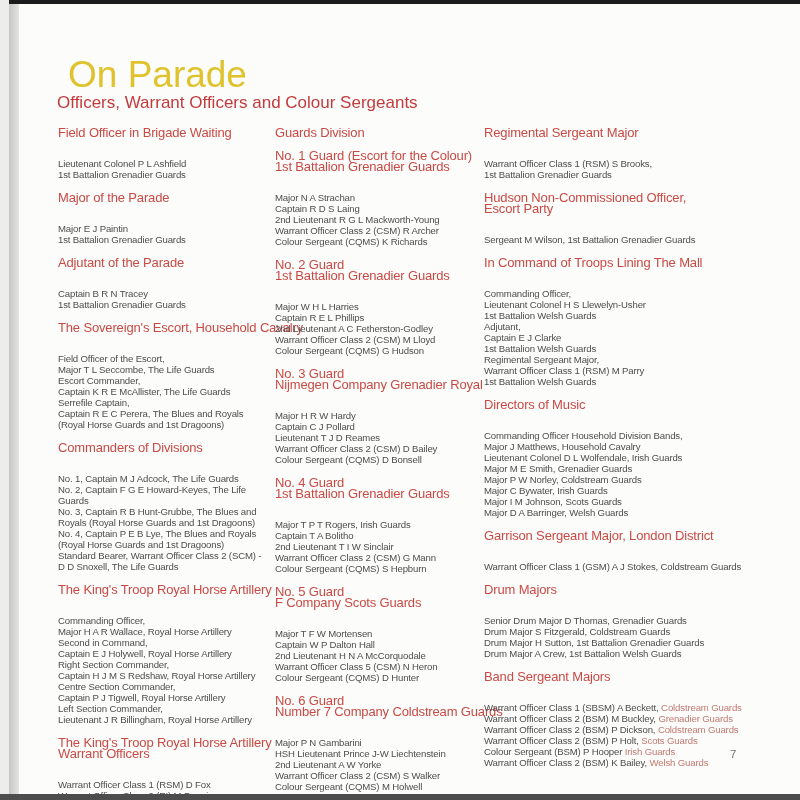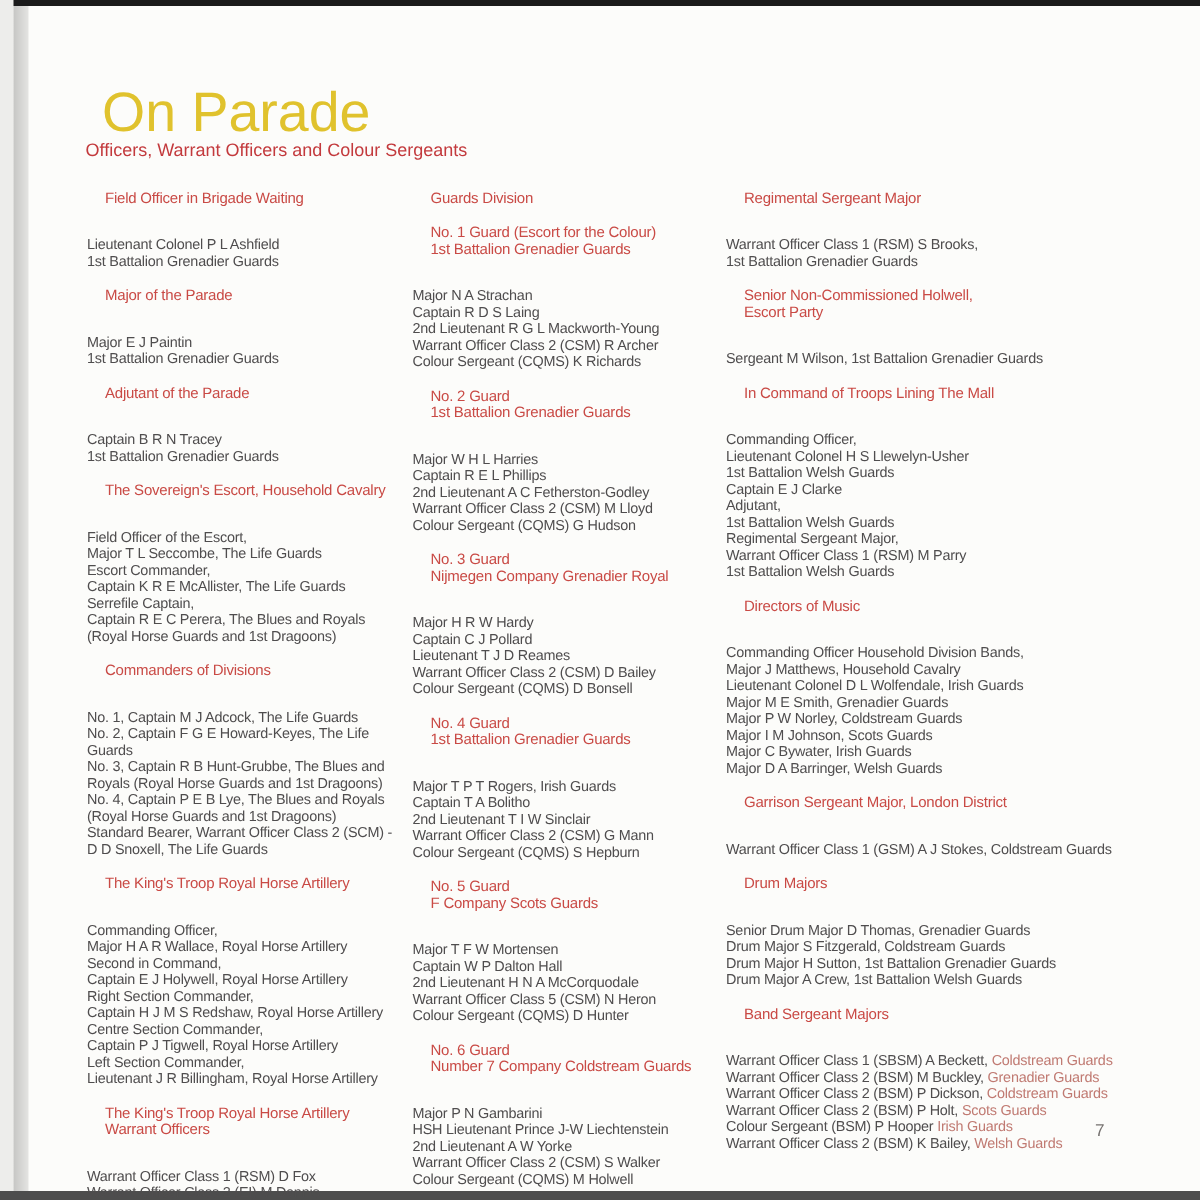--- a/index.html
+++ b/index.html
@@ -17,31 +17,31 @@
   .edge-left-outer { position:absolute; left:0; top:0; width:9px; height:800px; background:#ededeb; }
   .edge-left   { position:absolute; left:9px; top:4px; width:10px; height:790px;
                  background:linear-gradient(to right, #c6c6c4, #e4e4e2); }
   .page-title {
     position:absolute; left:56px; top:42px; margin:12px;
     font-size:37px; font-weight:400; letter-spacing:0;
     color: var(--title-color, #e0c22d);
   }
   .page-subtitle {
     position:absolute; left:57px; top:93px; margin:0;
-    font-size:12px; font-weight:400;
+    font-size:17px; font-weight:400;
     color: var(--subtitle-color, #c33a3d);
   }
   .col { position:absolute; top:127px; }
   .col-1 { left:58px;  width:212px; }
   .col-2 { left:275px; width:204px; }
   .col-3 { left:484px; width:300px; }
   .section { margin:0 0 12px 0; }
   .sec-heading {
-    margin:0 0 4px 12px;
-    font-size:10px; font-weight:400; line-height:11px;
+    margin:0 0 4px 0;
+    font-size:13px; font-weight:400; line-height:11px;
     letter-spacing:-0.15px; white-space:nowrap;
     color: var(--heading-color, #c94a45);
   }
   .sec-heading.tight { margin-bottom:0; }
   .sec-body { font-size:9.6px; line-height:11px; letter-spacing:-0.15px;
               color: var(--body-color, #4f4d4e); margin-top: 20px; }
   .entry-line { white-space:nowrap; }
   .accent { color: var(--accent-color, #c07a72); }
   .page-number {
     position:absolute; left:730px; top:748px;
@@ -235,55 +235,55 @@
       <h3 class="sec-heading">
         <div>Regimental Sergeant Major</div>
       </h3>
       <div class="sec-body">
         <div class="entry-line">Warrant Officer Class 1 (RSM) S Brooks,</div>
         <div class="entry-line">1st Battalion Grenadier Guards</div>
       </div>
     </section>
     <section class="section">
       <h3 class="sec-heading">
-        <div>Senior Non-Commissioned Holwell,</div>
+        <div>Hudson Non-Commissioned Officer,</div>
         <div>Escort Party</div>
       </h3>
       <div class="sec-body">
         <div class="entry-line">Sergeant M Wilson, 1st Battalion Grenadier Guards</div>
       </div>
     </section>
     <section class="section">
       <h3 class="sec-heading">
         <div>In Command of Troops Lining The Mall</div>
       </h3>
       <div class="sec-body">
         <div class="entry-line">Commanding Officer,</div>
         <div class="entry-line">Lieutenant Colonel H S Llewelyn-Usher</div>
         <div class="entry-line">1st Battalion Welsh Guards</div>
+        <div class="entry-line">Adjutant,</div>
         <div class="entry-line">Captain E J Clarke</div>
-        <div class="entry-line">Adjutant,</div>
         <div class="entry-line">1st Battalion Welsh Guards</div>
         <div class="entry-line">Regimental Sergeant Major,</div>
         <div class="entry-line">Warrant Officer Class 1 (RSM) M Parry</div>
         <div class="entry-line">1st Battalion Welsh Guards</div>
       </div>
     </section>
     <section class="section">
       <h3 class="sec-heading">
         <div>Directors of Music</div>
       </h3>
       <div class="sec-body">
         <div class="entry-line">Commanding Officer Household Division Bands,</div>
         <div class="entry-line">Major J Matthews, Household Cavalry</div>
         <div class="entry-line">Lieutenant Colonel D L Wolfendale, Irish Guards</div>
         <div class="entry-line">Major M E Smith, Grenadier Guards</div>
         <div class="entry-line">Major P W Norley, Coldstream Guards</div>
+        <div class="entry-line">Major C Bywater, Irish Guards</div>
         <div class="entry-line">Major I M Johnson, Scots Guards</div>
-        <div class="entry-line">Major C Bywater, Irish Guards</div>
         <div class="entry-line">Major D A Barringer, Welsh Guards</div>
       </div>
     </section>
     <section class="section">
       <h3 class="sec-heading tight">
         <div>Garrison Sergeant Major, London District</div>
       </h3>
       <div class="sec-body">
         <div class="entry-line">Warrant Officer Class 1 (GSM) A J Stokes, Coldstream Guards</div>
       </div>

